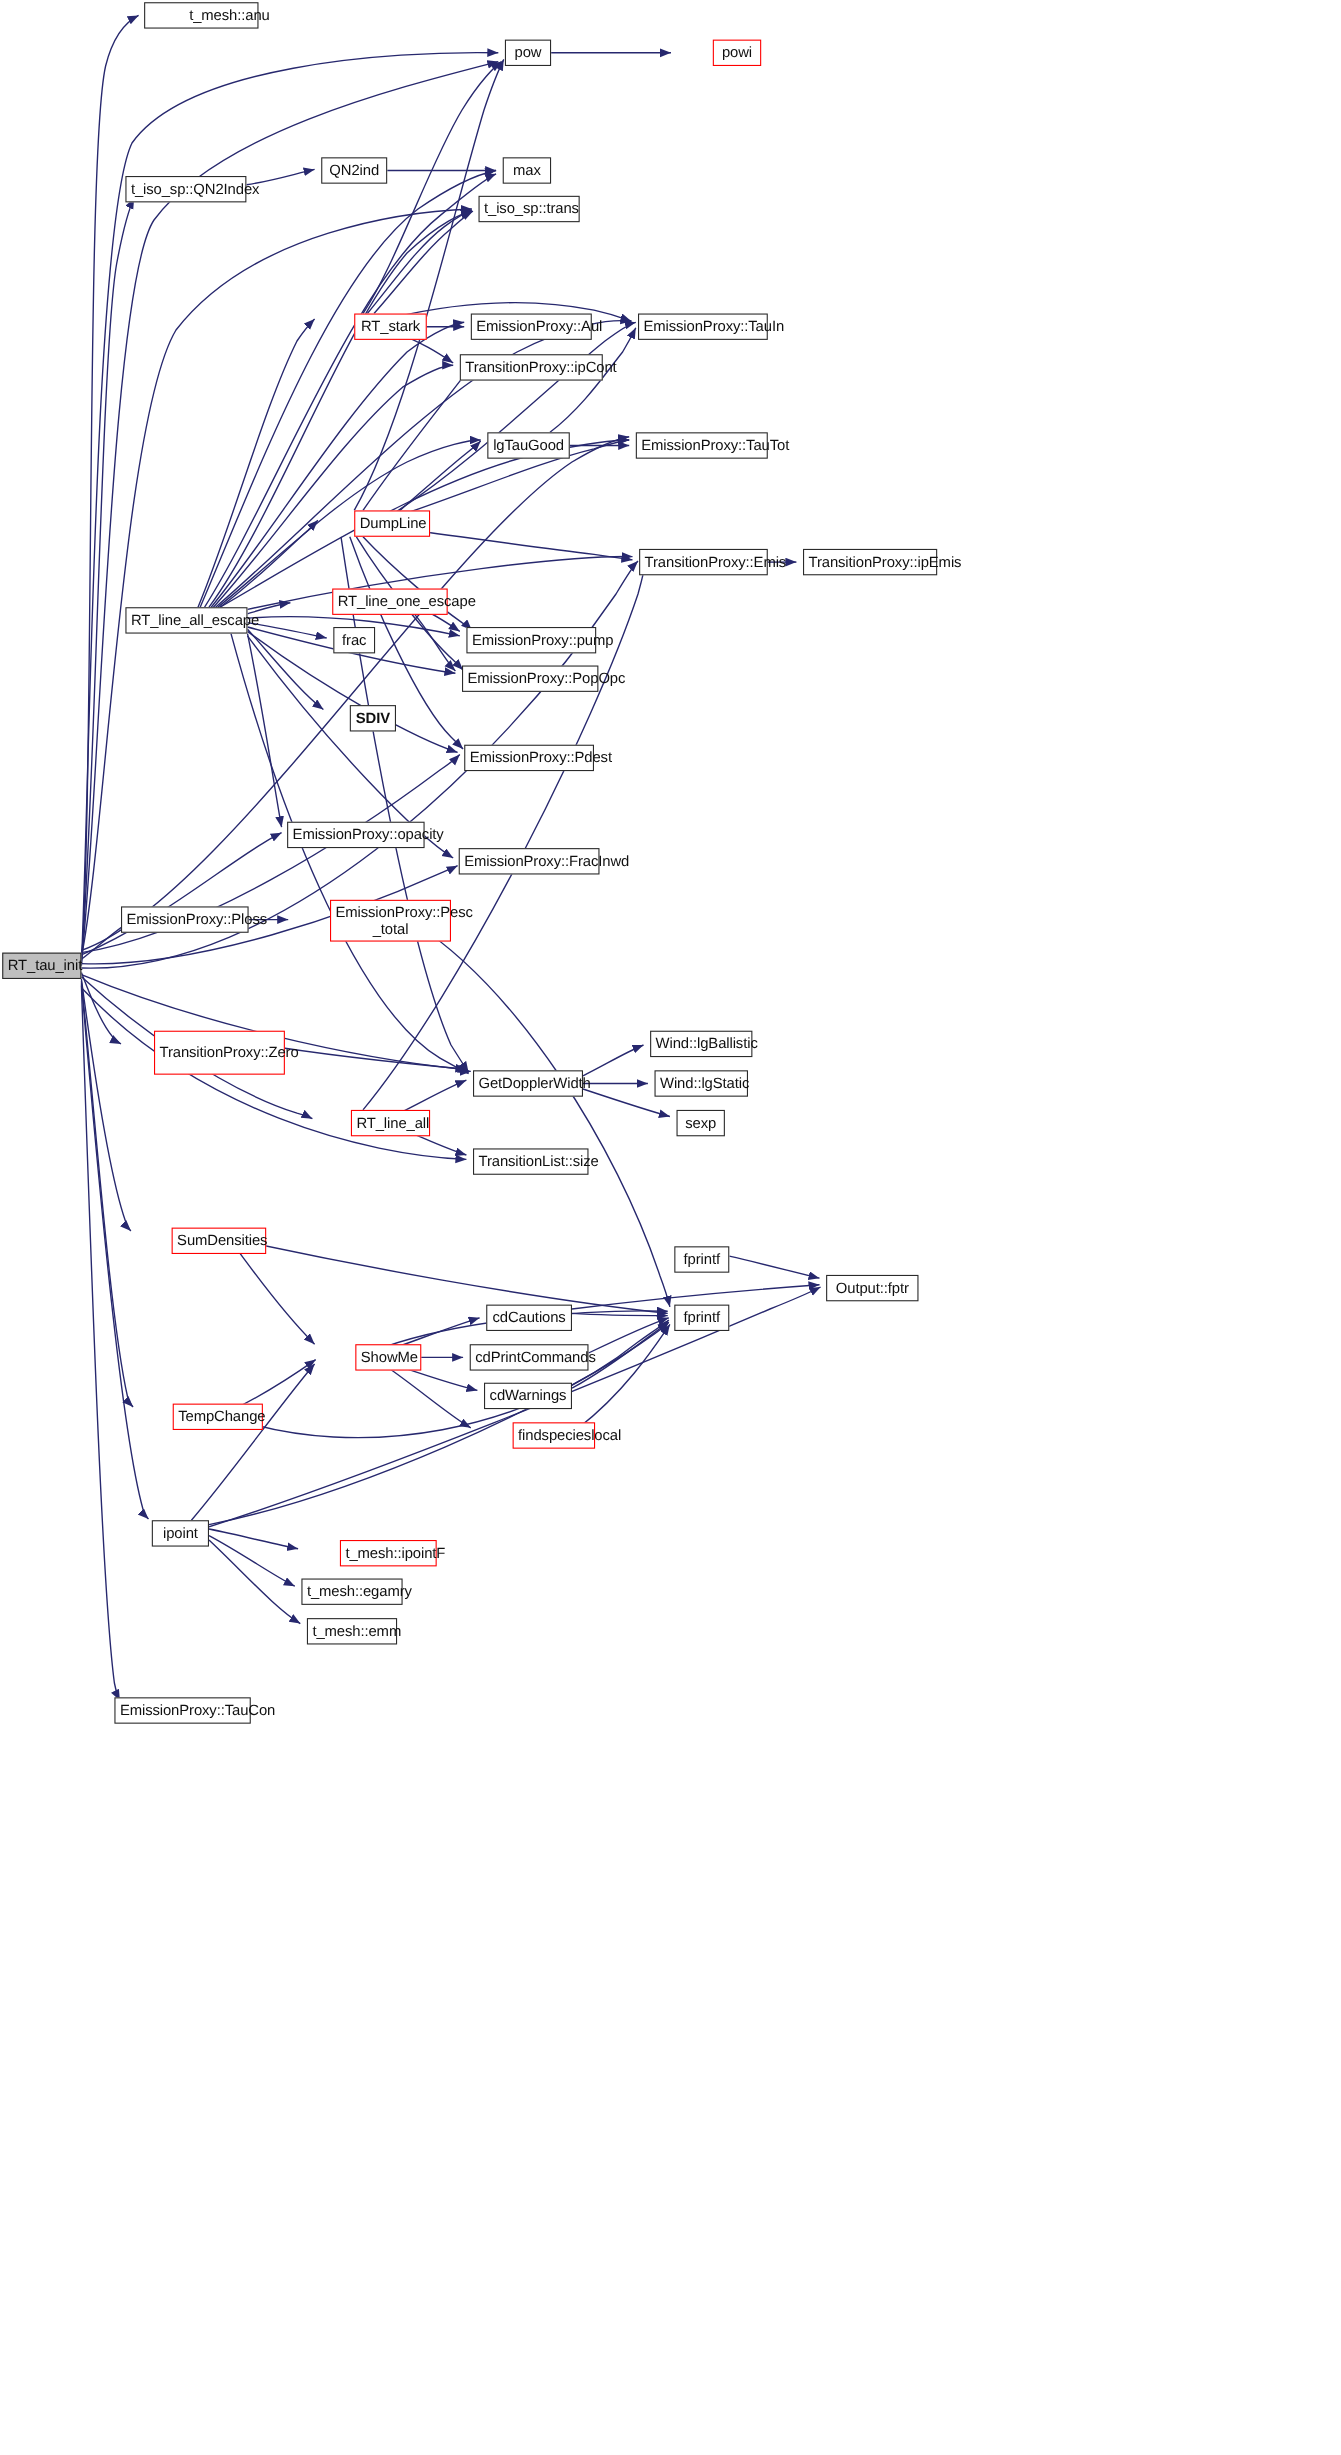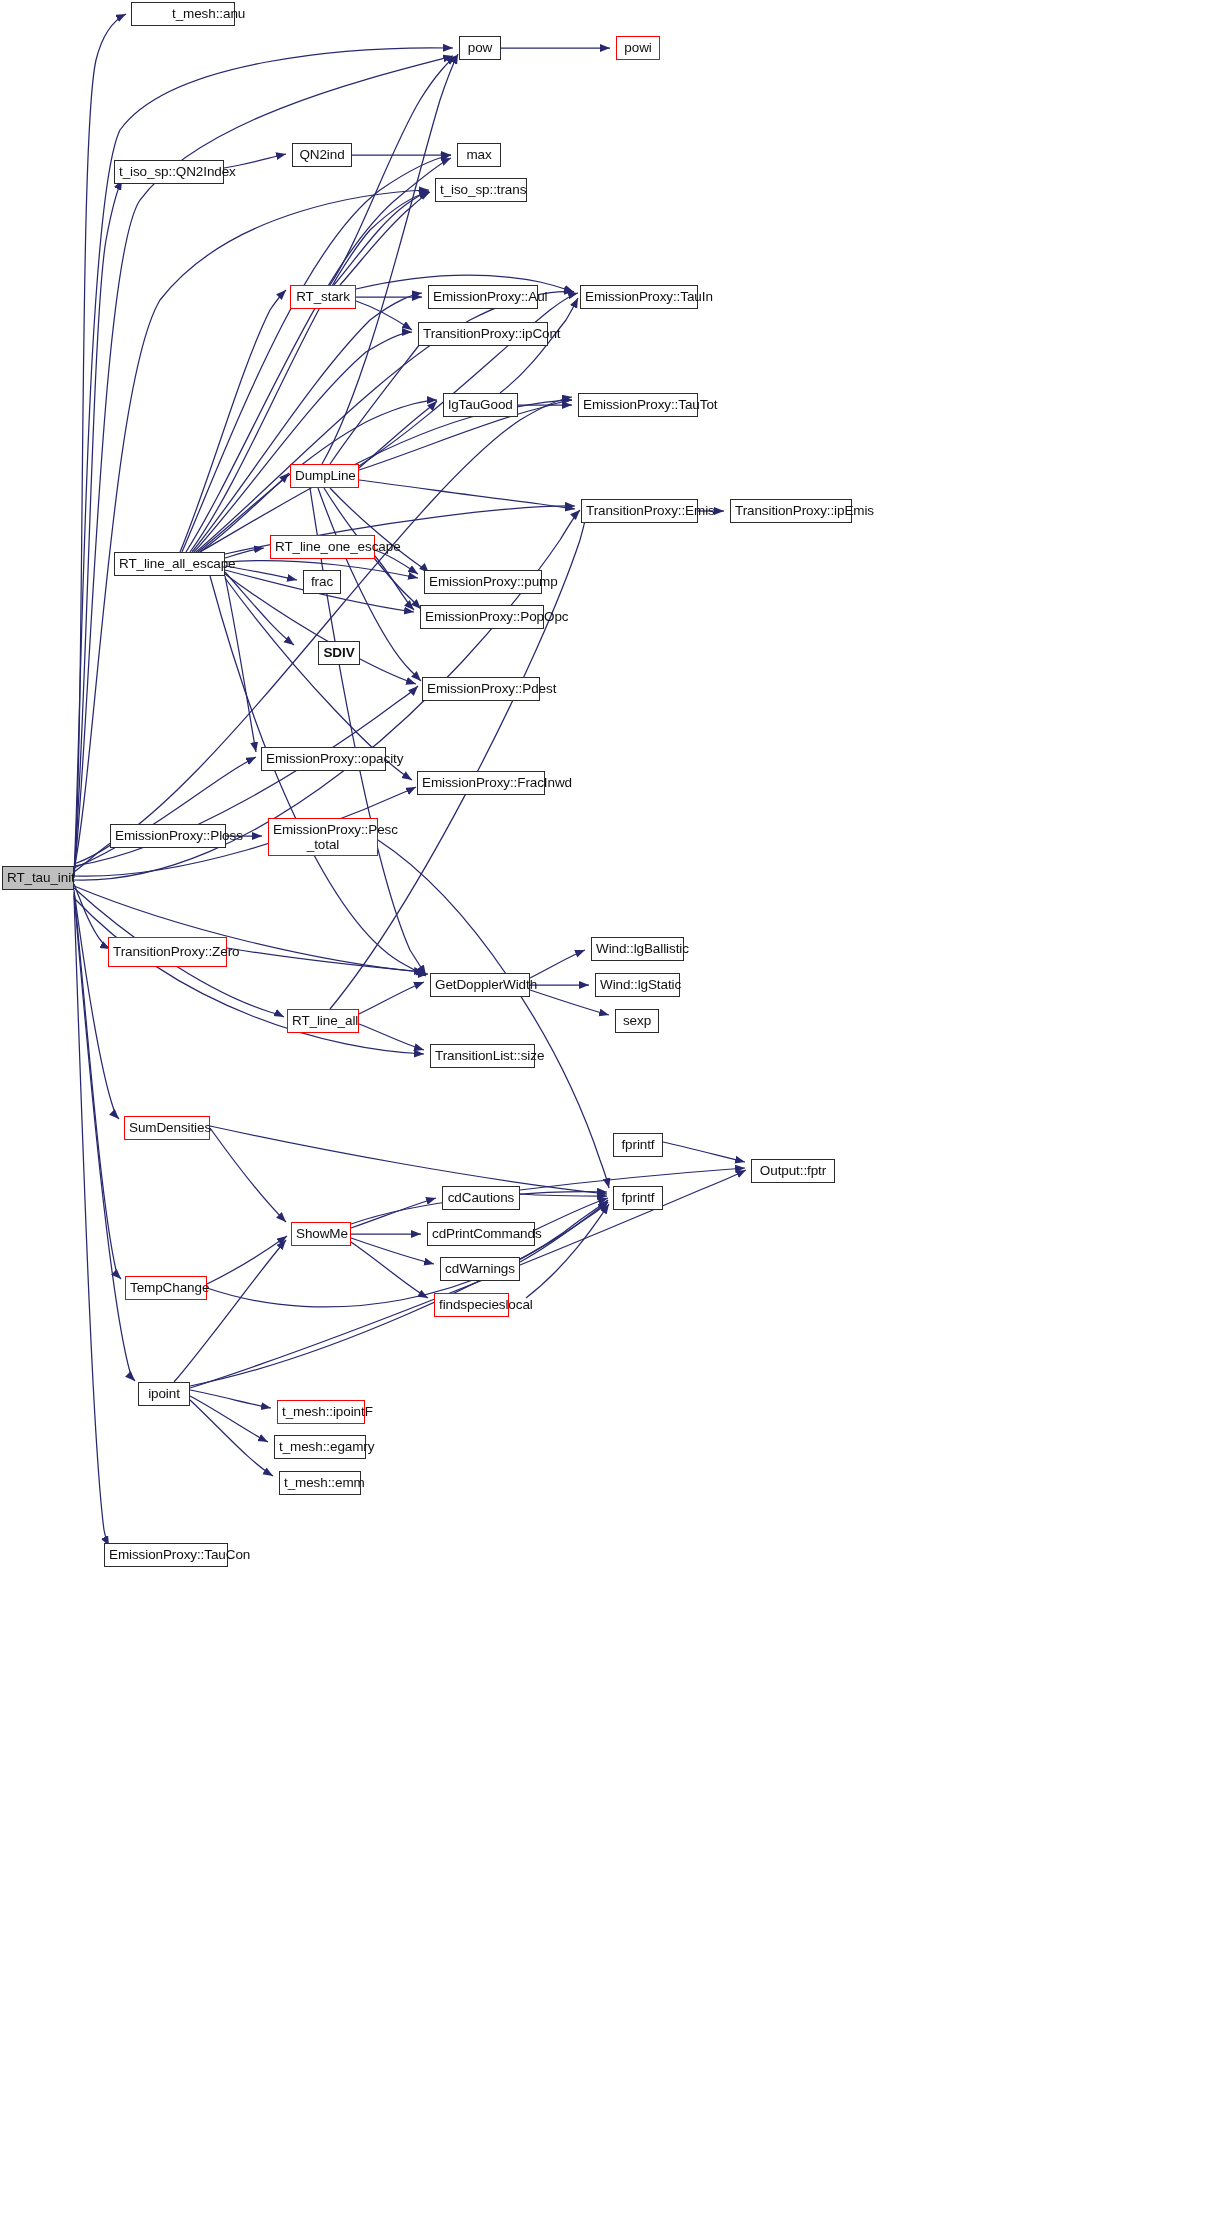--- a/index.html
+++ b/index.html
@@ -34,20 +34,21 @@
     white-space: pre;
     background: #ffffff;
     border: 1px solid #2b2b2b;
     color: #101010;
     font-size: 13.5px;
     letter-spacing: -0.1px;
     padding: 0 4px;
   }
   .node.red {
     border: 1.4px solid #ff0000;
+    margin-left: 32px;
   }
   .node.current {
     background: #bfbfbf;
     border: 1px solid #2b2b2b;
   }
   .node .label {
     display: block;
     width: 100%;
   }
 </style>
@@ -181,21 +182,21 @@
       <div class="node" style="left: 420px; top: 605px; width: 124px; height: 24px;"><span class="label">EmissionProxy::PopOpc</span></div>
       <div class="node" style="left: 318px; top: 641px; width: 42px; height: 24px; font-weight: bold;"><span class="label">SDIV</span></div>
       <div class="node" style="left: 422px; top: 677px; width: 118px; height: 24px;"><span class="label">EmissionProxy::Pdest</span></div>
       <div class="node" style="left: 261px; top: 747px; width: 125px; height: 24px;"><span class="label">EmissionProxy::opacity</span></div>
       <div class="node" style="left: 417px; top: 771px; width: 128px; height: 24px;"><span class="label">EmissionProxy::FracInwd</span></div>
       <div class="node" style="left: 110px; top: 824px; width: 116px; height: 24px;"><span class="label">EmissionProxy::Ploss</span></div>
       <div class="node red" style="left: 268px; top: 818px; width: 110px; height: 38px;"><span class="label">EmissionProxy::Pesc
 _total</span></div>
       <div class="node current" style="left: 2px; top: 866px; width: 72px; height: 24px;"><span class="label">RT_tau_init</span></div>
       <div class="node" style="left: 591px; top: 937px; width: 93px; height: 24px;"><span class="label">Wind::lgBallistic</span></div>
-      <div class="node red" style="left: 108px; top: 937px; width: 119px; height: 30px; justify-content: flex-end;"><span class="label">TransitionProxy::Zero</span></div>
+      <div class="node red" style="left: 108px; top: 937px; width: 119px; height: 40px; justify-content: flex-end;"><span class="label">TransitionProxy::Zero</span></div>
       <div class="node" style="left: 430px; top: 973px; width: 100px; height: 24px;"><span class="label">GetDopplerWidth</span></div>
       <div class="node" style="left: 595px; top: 973px; width: 85px; height: 24px;"><span class="label">Wind::lgStatic</span></div>
       <div class="node" style="left: 615px; top: 1009px; width: 44px; height: 24px;"><span class="label">sexp</span></div>
       <div class="node red" style="left: 287px; top: 1009px; width: 72px; height: 24px;"><span class="label">RT_line_all</span></div>
       <div class="node" style="left: 430px; top: 1044px; width: 105px; height: 24px;"><span class="label">TransitionList::size</span></div>
       <div class="node red" style="left: 124px; top: 1116px; width: 86px; height: 24px;"><span class="label">SumDensities</span></div>
       <div class="node" style="left: 613px; top: 1133px; width: 50px; height: 24px;"><span class="label">fprintf</span></div>
       <div class="node" style="left: 751px; top: 1159px; width: 84px; height: 24px;"><span class="label">Output::fptr</span></div>
       <div class="node" style="left: 442px; top: 1186px; width: 78px; height: 24px;"><span class="label">cdCautions</span></div>
       <div class="node" style="left: 613px; top: 1186px; width: 50px; height: 24px;"><span class="label">fprintf</span></div>

